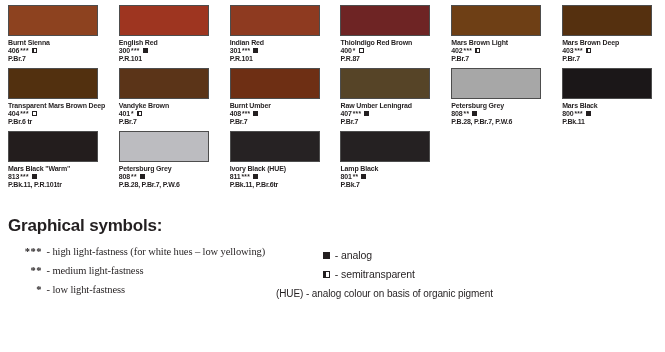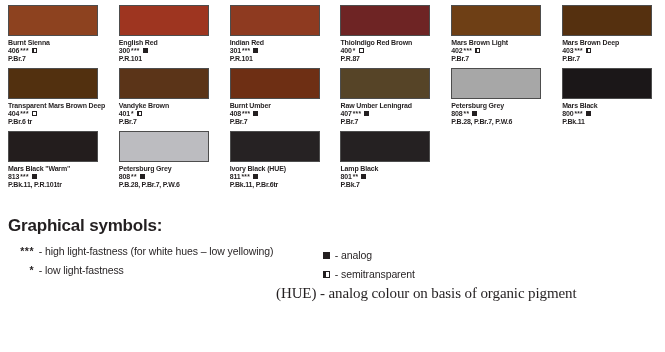--- a/index.html
+++ b/index.html
@@ -95,22 +95,23 @@
     font-weight:700;
     letter-spacing:-0.2px;
     color:#231f20;
     margin:0 0 6px 0;
   }
   .legend-body{
     position:relative;
     height:95px;
   }
   .legend-col-left{
-    position:absolute;left:0;top:0;width:300px;
+    position:absolute;left:8px;top:0;width:300px;
     text-align:left;
+    font-family:Liberation Serif, serif;
   }
   .legend-col-right{
     position:absolute;left:296px;top:4px;width:360px;
   }
   .legend-row{
     font-size:10.5px;
     letter-spacing:-0.1px;
     line-height:19px;
     white-space:nowrap;
     color:#231f20;
@@ -135,27 +136,26 @@
     background:#ffffff;
     position:relative;
     top:0px;
   }
   .lmark.opaque{background:#231f20;}
   .lmark.semi{
     background:linear-gradient(to right,#231f20 0,#231f20 50%,#ffffff 50%,#ffffff 100%);
   }
   .legend-row .txt{margin-left:2px;}
   .hue-row{
-    font-size:15px;
+    font-size:10px;
     letter-spacing:-0.1px;
     line-height:19px;
     white-space:nowrap;
     color:#231f20;
     margin-left:-28px;
-    font-family:Liberation Serif, serif;
   }
 </style>
 </head>
 <body>
 
 <div id="swatch-grid">
     <div class="swatch-row">
       <div class="swatch-cell">
         <div class="chip" style="background: rgb(141, 66, 31);"></div>
         <div class="cell-text">
@@ -291,20 +291,21 @@
       <div class="swatch-cell"></div>
       <div class="swatch-cell"></div>
     </div>
   </div>
 
 <div id="legend">
   <div class="legend-title">Graphical symbols:</div>
   <div class="legend-body">
     <div class="legend-col-left">
         <div class="legend-row"><span class="sym">***</span><span class="txt"> - high light-fastness (for white hues – low yellowing)</span></div>
+        <div class="legend-row"><span class="sym">**</span><span class="txt"> - medium light-fastness</span></div>
         <div class="legend-row"><span class="sym">*</span><span class="txt"> - low light-fastness</span></div>
       </div>
     <div class="legend-col-right">
         <div class="legend-row"><span class="sym-box"><span class="lmark opaque"></span></span><span class="txt"> - analog</span></div>
         <div class="legend-row"><span class="sym-box"><span class="lmark semi"></span></span><span class="txt"> - semitransparent</span></div>
         <div class="hue-row">(HUE) - analog colour on basis of organic pigment</div>
       </div>
   </div>
 </div>
 

